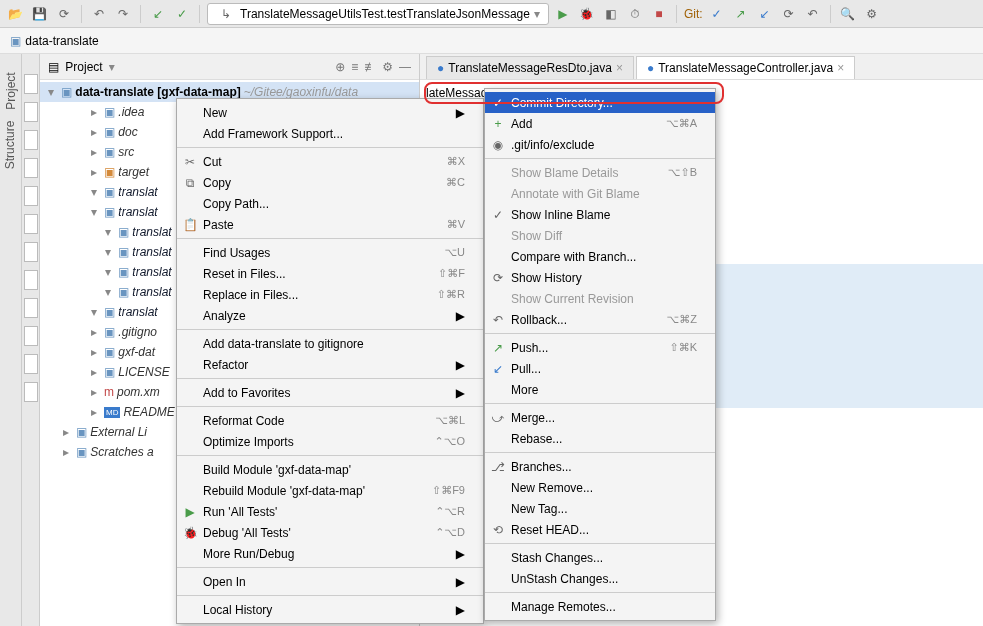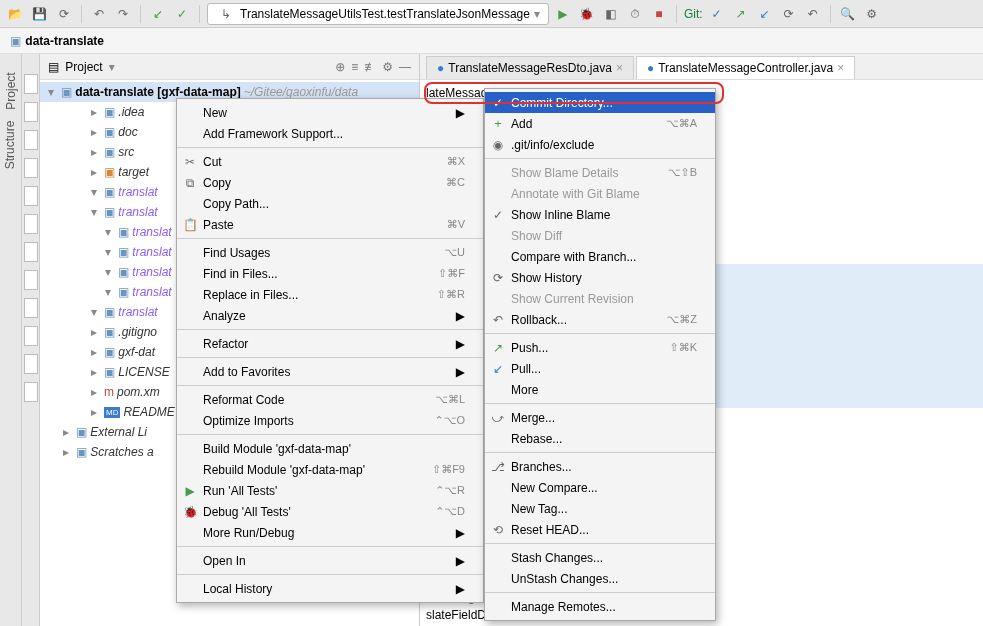--- a/index.html
+++ b/index.html
@@ -30,21 +30,21 @@
 .project-header .hicon { color: #777; cursor: pointer; }
 
 .tree { flex: 1; overflow: hidden; padding: 2px 0; }
 .tree-row { height: 20px; display: flex; align-items: center; padding-left: 8px; gap: 3px; white-space: nowrap; }
 .tree-row.sel { background: #d4e3f5; }
 .tree-row .ind { display: inline-block; }
 .tree-row .arrow { color: #888; width: 10px; }
 .tree-row .fic { color: #6a95c0; }
 .tree-row .fic.orange { color: #d48a3a; }
 .tree-row .lbl { color: #333; font-style: italic; }
-.tree-row .lbl.blue { color: #8b5cf6; }
+.tree-row .lbl.blue { color: #0f172a; }
 .tree-row .lbl.gray { color: #999; }
 
 .editor-area { flex: 1; background: #fff; display: flex; flex-direction: column; overflow: hidden; }
 .editor-tabs { height: 26px; background: #f0f0f0; border-bottom: 1px solid #ddd; display: flex; align-items: flex-end; padding-left: 6px; }
 .ed-tab { padding: 4px 10px; background: #e8e8e8; border: 1px solid #ccc; border-bottom: none; display: flex; align-items: center; gap: 4px; margin-right: 2px; font-size: 11px; }
 .ed-tab.active { background: #fff; }
 .ed-tab .close { color: #999; cursor: pointer; }
 .ed-tab .jic { color: #3a7bcc; }
 
 .code { flex: 1; font-family: "Menlo", "Consolas", monospace; font-size: 12px; line-height: 18px; padding: 4px 0 4px 6px; white-space: pre; overflow: hidden; background: #fff; }
@@ -86,34 +86,34 @@
     <span class="icon-btn">↳</span>
     <span>TranslateMessageUtilsTest.testTranslateJsonMessage</span>
     <span style="margin-left:auto;color:#888">▾</span>
   </div>
   <span class="icon-btn green">▶</span>
   <span class="icon-btn green">🐞</span>
   <span class="icon-btn">◧</span>
   <span class="icon-btn">⏱</span>
   <span class="icon-btn red">■</span>
   <span class="sep"></span>
-  <span style="color:#15803d">Git:</span>
+  <span style="color:#a16207">Git:</span>
   <span class="icon-btn blue">✓</span>
   <span class="icon-btn green">↗</span>
   <span class="icon-btn blue">↙</span>
   <span class="icon-btn">⟳</span>
   <span class="icon-btn">↶</span>
   <span class="sep"></span>
   <span class="icon-btn">🔍</span>
   <span class="icon-btn">⚙</span>
 </div>
 
 <div class="breadcrumb">
   <span class="folder-ic">▣</span>
-  <span style="font-weight:bold">data-translate</span>
+  <span style="font-weight:normal">data-translate</span>
 </div>
 
 <div class="main">
 
   <div class="side-tabs">
     <div class="tab-label">
         <span>Project</span>
       </div>
     <div class="tab-label">
         <span>Structure</span>
@@ -308,32 +308,35 @@
       <span class="lic" style="">📋</span>
       <span>Paste</span>
       <span class="sc">⌘V</span>
     </div>
     <div class="msep"></div>
     <div class="mi">
       <span>Find Usages</span>
       <span class="sc">⌥U</span>
     </div>
     <div class="mi">
-      <span>Find in Files...</span>
+      <span>Reset in Files...</span>
       <span class="sc">⇧⌘F</span>
     </div>
     <div class="mi">
       <span>Replace in Files...</span>
       <span class="sc">⇧⌘R</span>
     </div>
     <div class="mi">
       <span>Analyze</span>
       <span class="ar">▶</span>
     </div>
     <div class="msep"></div>
+    <div class="mi">
+      <span>Add data-translate to gitignore</span>
+    </div>
     <div class="mi">
       <span>Refactor</span>
       <span class="ar">▶</span>
     </div>
     <div class="msep"></div>
     <div class="mi">
       <span>Add to Favorites</span>
       <span class="ar">▶</span>
     </div>
     <div class="msep"></div>
@@ -443,21 +446,21 @@
     </div>
     <div class="mi">
       <span>Rebase...</span>
     </div>
     <div class="msep"></div>
     <div class="mi">
       <span class="lic" style="">⎇</span>
       <span>Branches...</span>
     </div>
     <div class="mi">
-      <span>New Compare...</span>
+      <span>New Remove...</span>
     </div>
     <div class="mi">
       <span>New Tag...</span>
     </div>
     <div class="mi">
       <span class="lic" style="">⟲</span>
       <span>Reset HEAD...</span>
     </div>
     <div class="msep"></div>
     <div class="mi">

